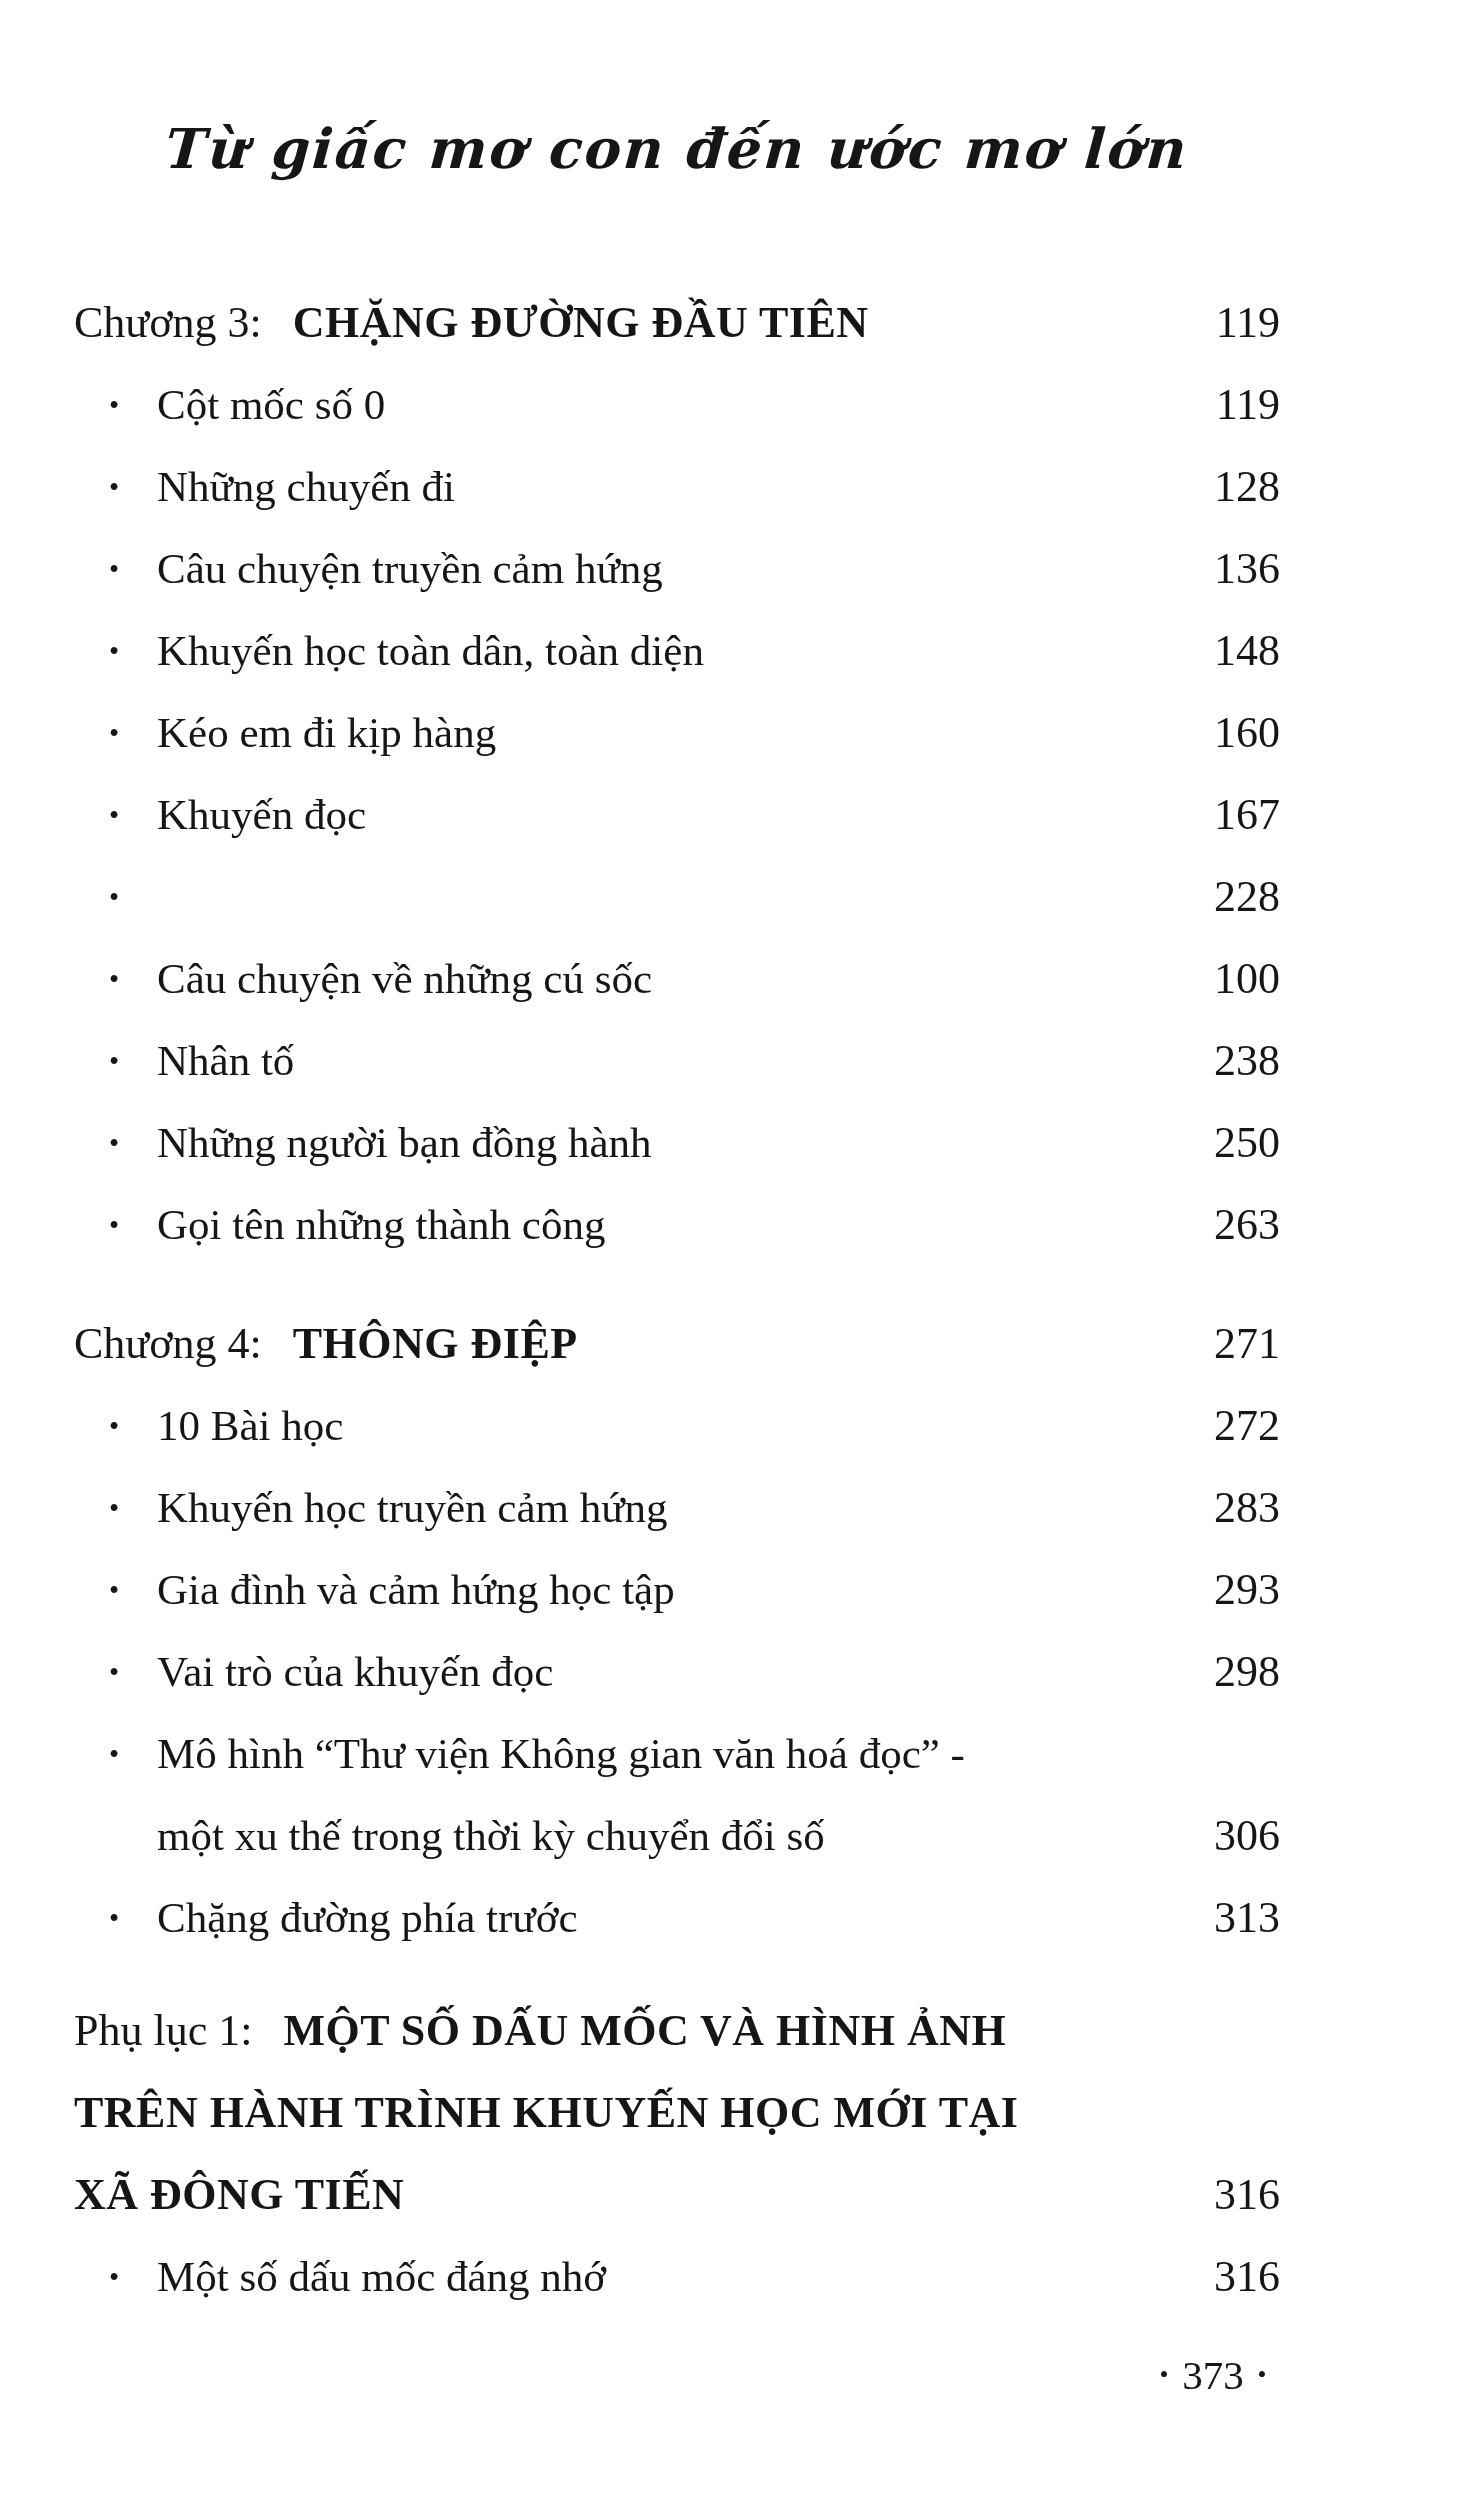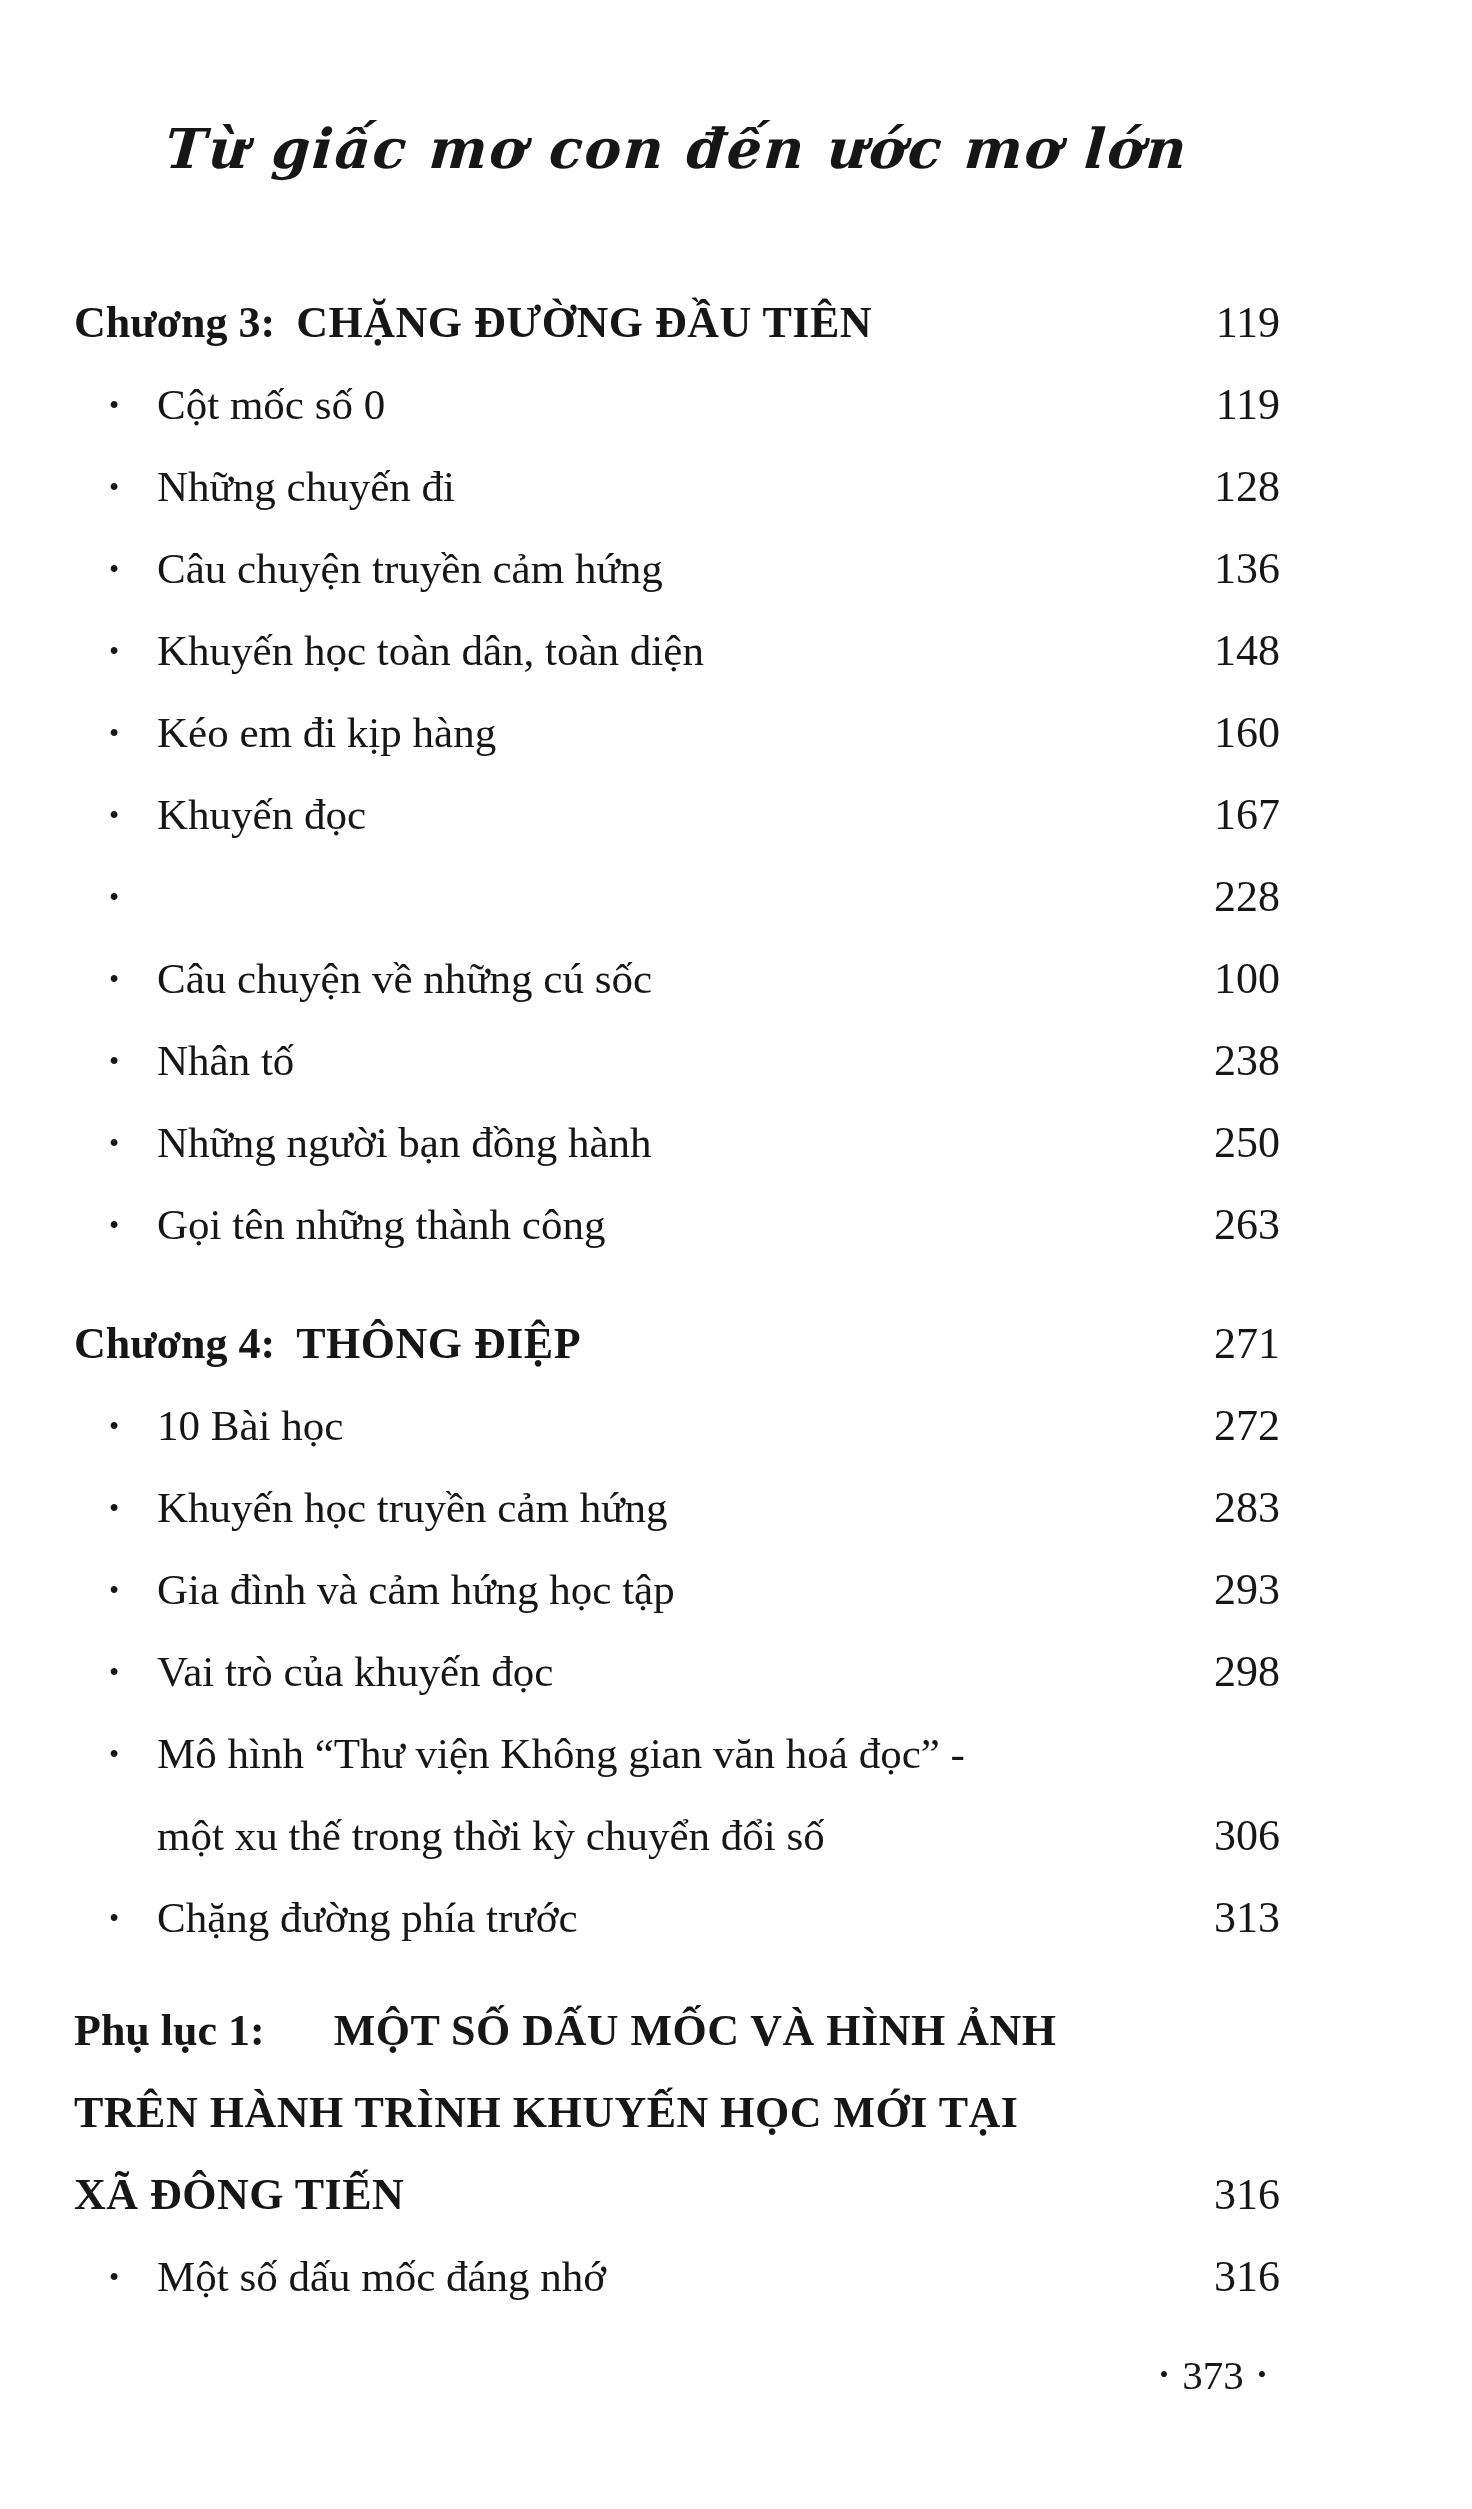--- a/index.html
+++ b/index.html
@@ -45,33 +45,32 @@
     white-space: nowrap;
   }
   .row .page-num {
     margin-left: auto;
     font-size: 44px;
   }
   .section-heading {
     font-size: 44px;
   }
   .section-heading .label {
-    font-weight: 700;
-    margin-right: 21px;
+    font-weight: 400;
+    margin-right: 31px;
   }
   .section-heading .section-title {
     letter-spacing: 0.5px;
     font-weight: bold;
   }
   .gap-before {
     margin-top: 37px;
   }
   .gap-before-small {
     margin-top: 31px;
-    gap: 48px;
   }
   .item {
     position: relative;
     padding-left: 83px;
   }
   .item .bullet {
     position: absolute;
     left: 35px;
     top: 0;
     font-size: 29px;

